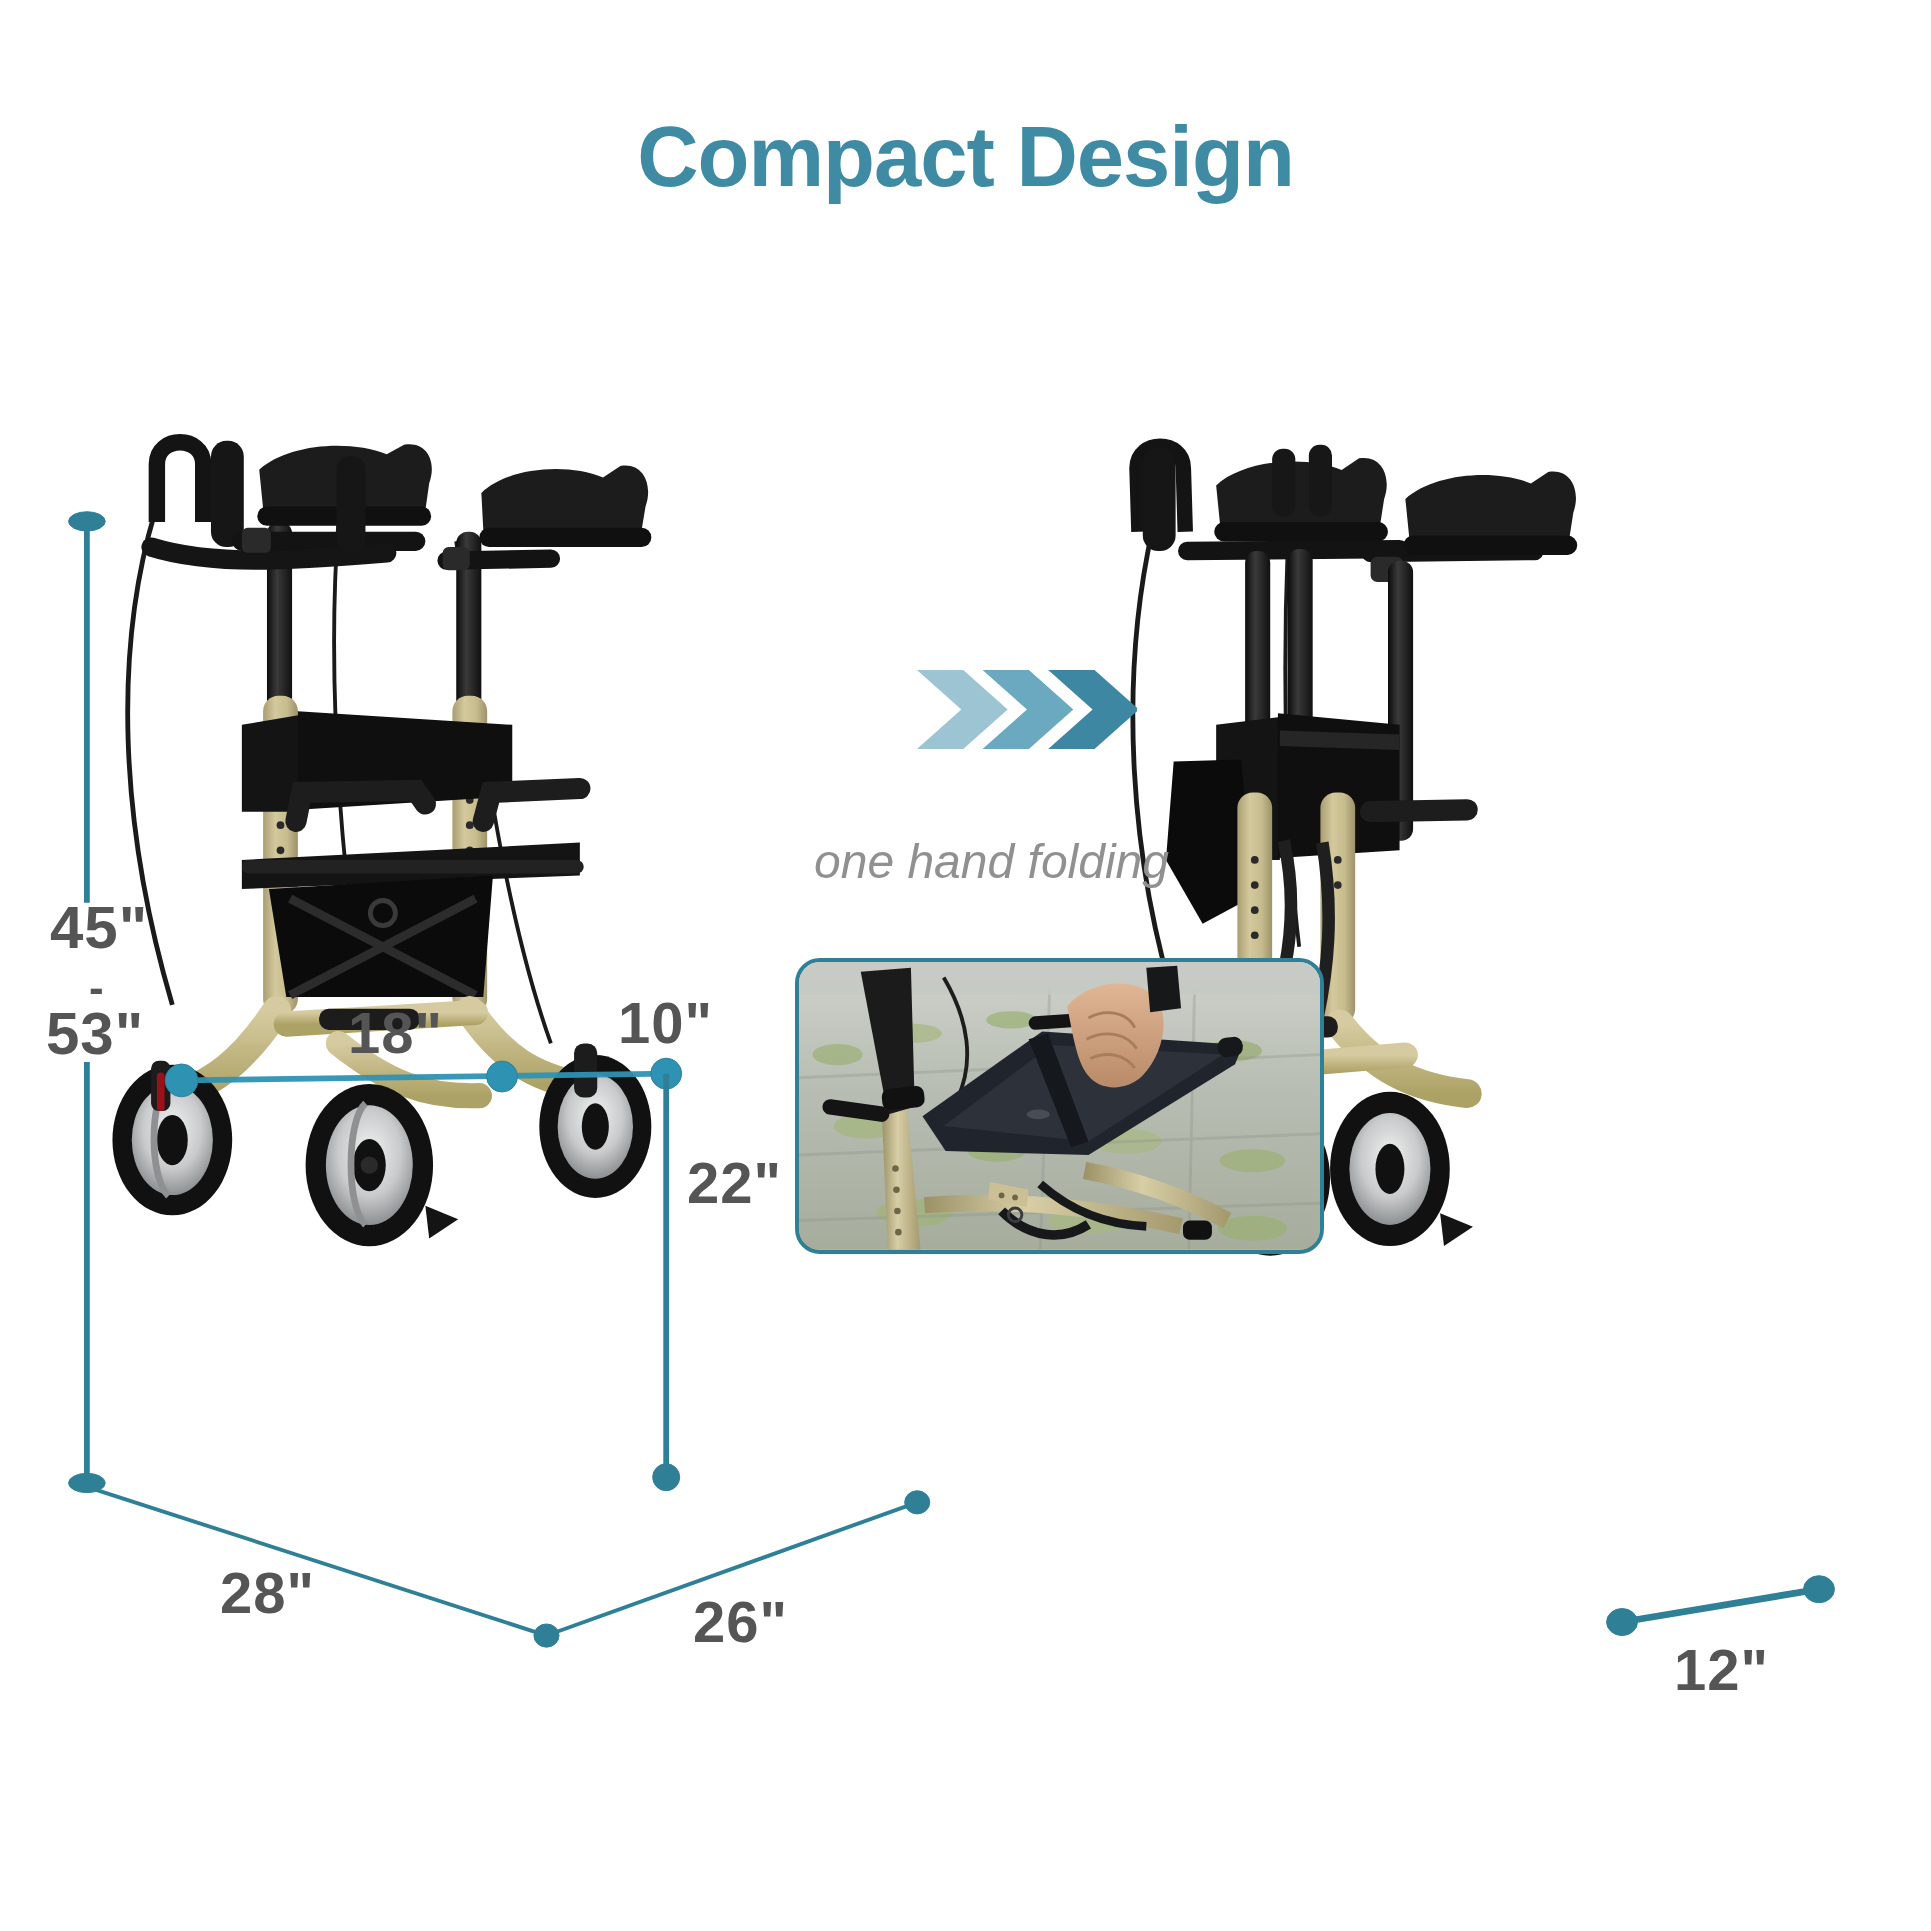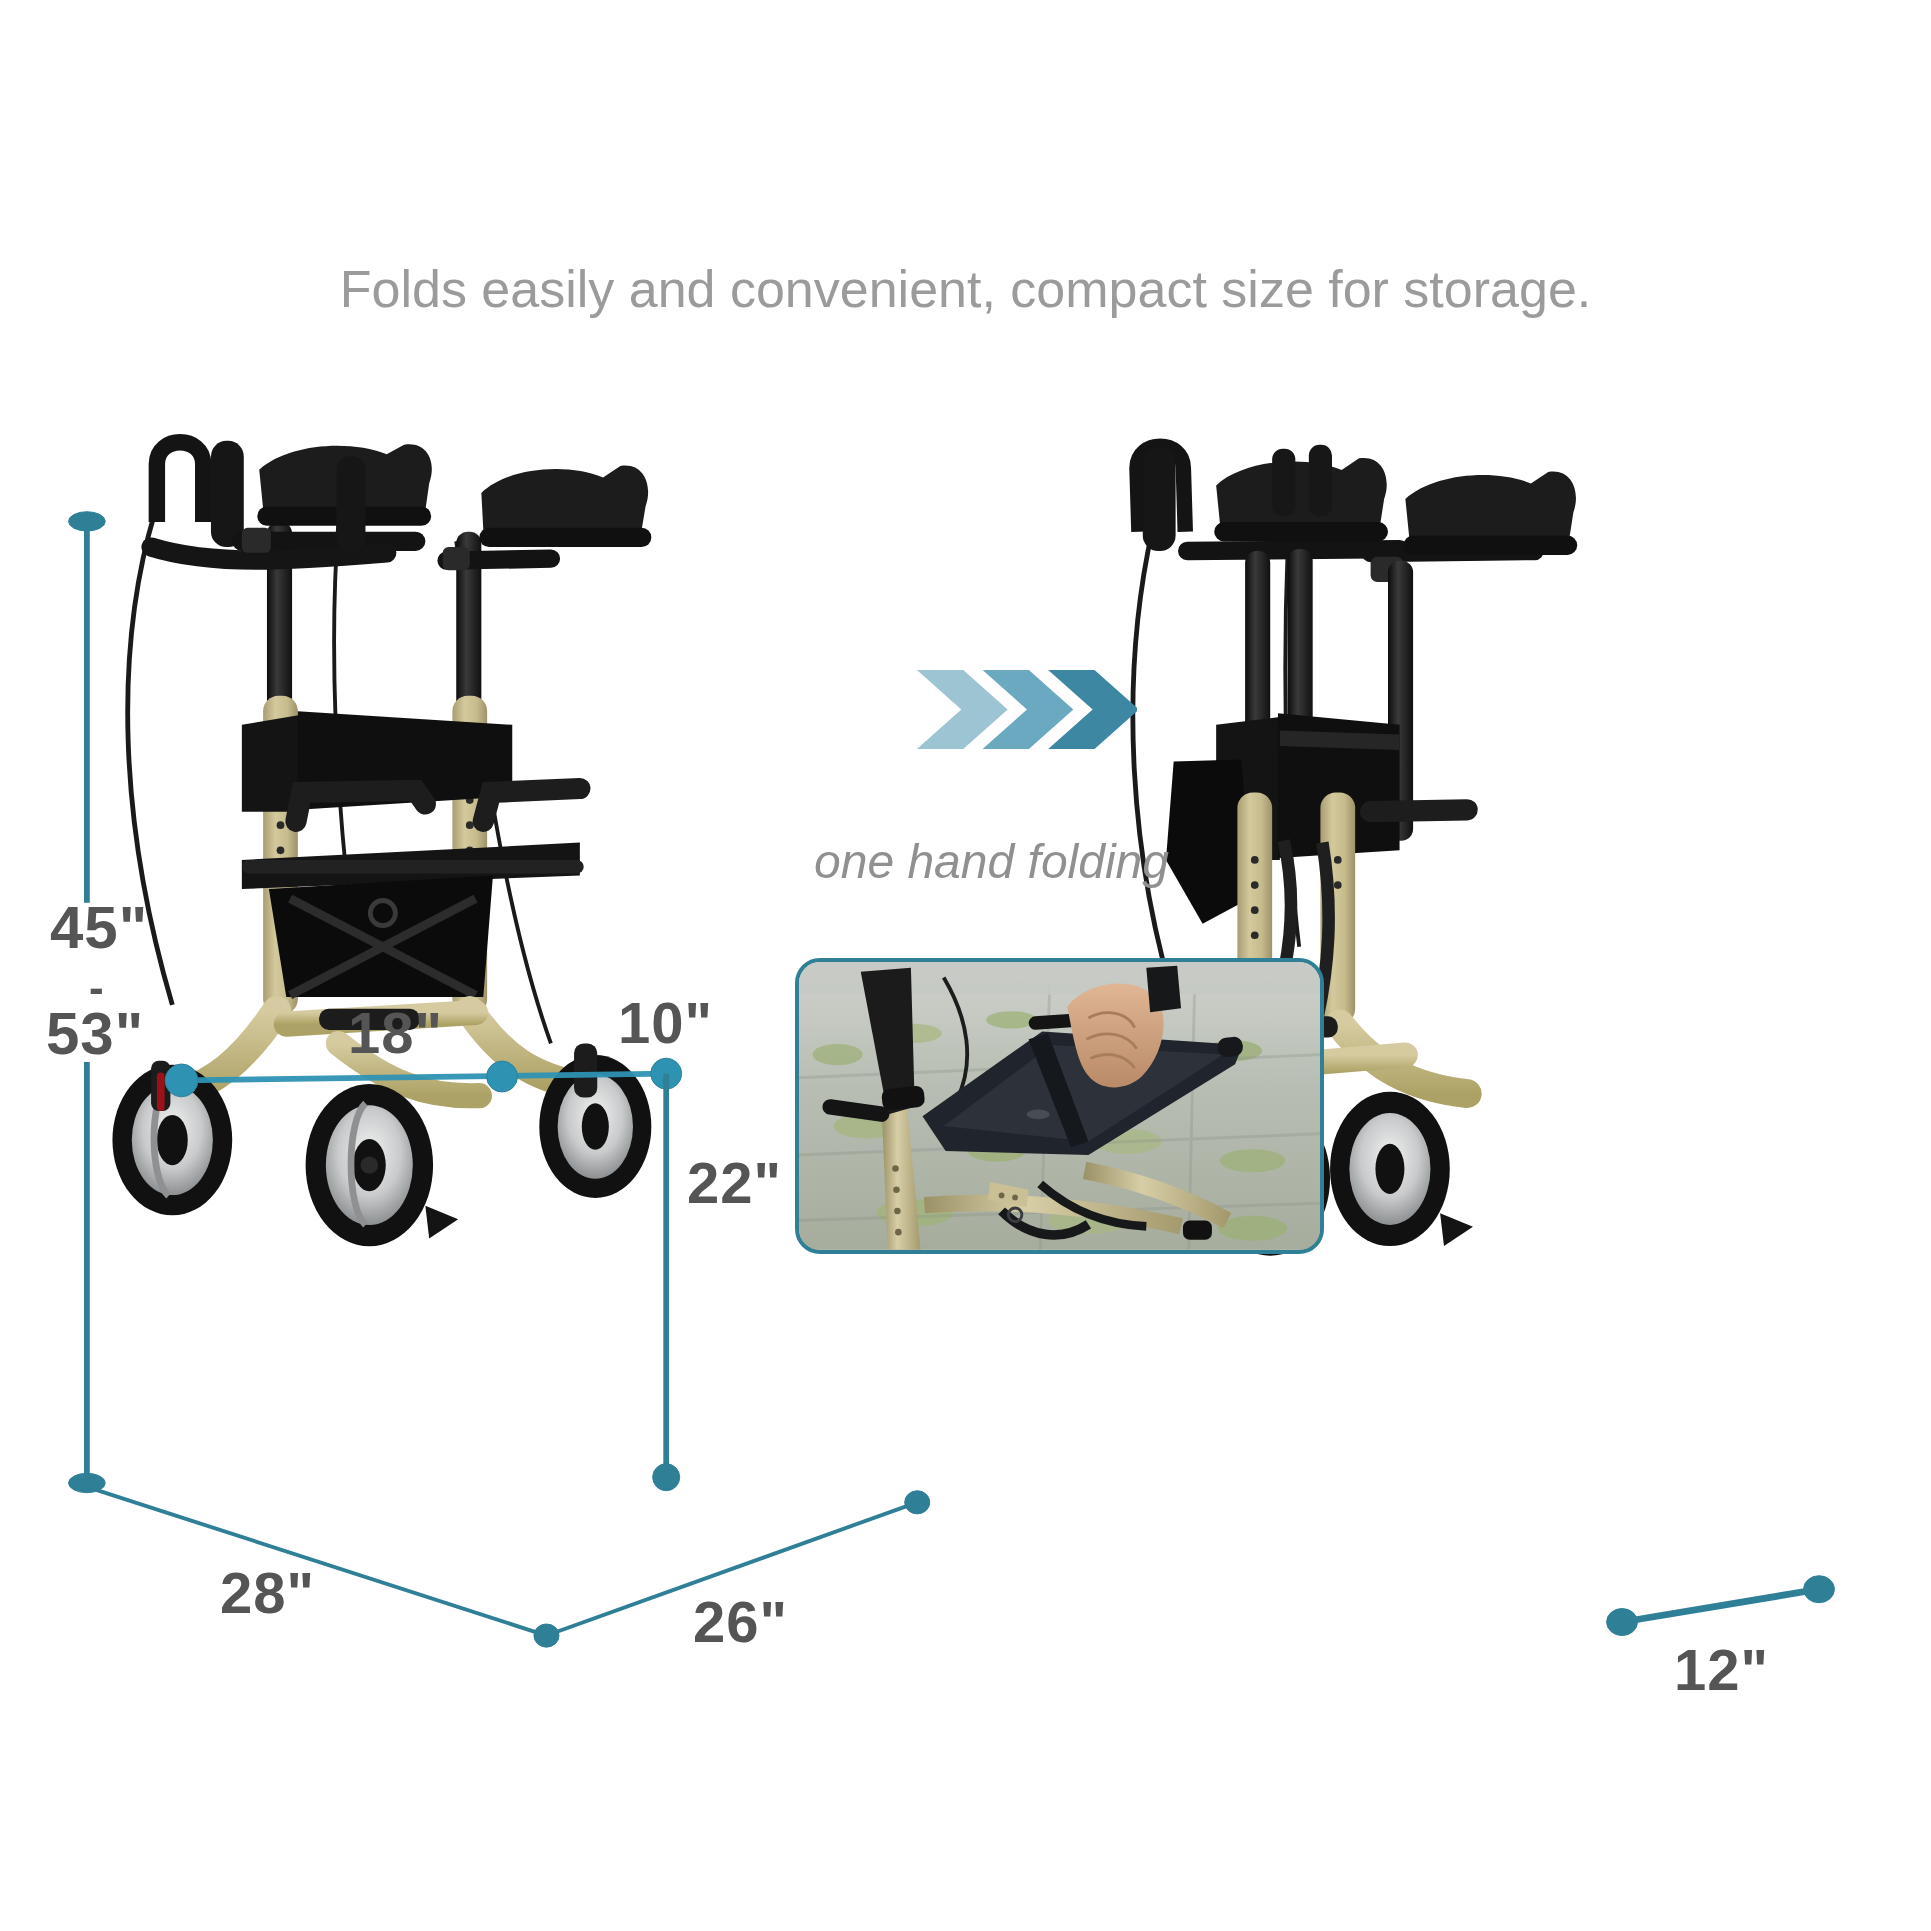--- a/index.html
+++ b/index.html
@@ -47,21 +47,21 @@
   .inset-img{position:absolute;inset:0;}
 
   
   .pc{position:absolute;}
 </style>
 </head>
 <body>
 
 <div id="stage">
 
-  <div class="subtitle">Folds easily and convenient, compact size for storage.</div>
+  <div class="title">Compact Design</div>
 
   <svg class="pc" style="left:97px;top:406px;width:676px;height:850px;" viewBox="0 0 700 880">
     <defs>
       <linearGradient id="gold" x1="0" y1="0" x2="1" y2="0">
         <stop offset="0%" stop-color="#a99e73"></stop>
           <stop offset="35%" stop-color="#d4c99c"></stop>
         <stop offset="70%" stop-color="#c6bb8d"></stop>
           <stop offset="100%" stop-color="#9d9269"></stop>
       </linearGradient>
       <linearGradient id="gold2" x1="0" y1="0" x2="0" y2="1">

